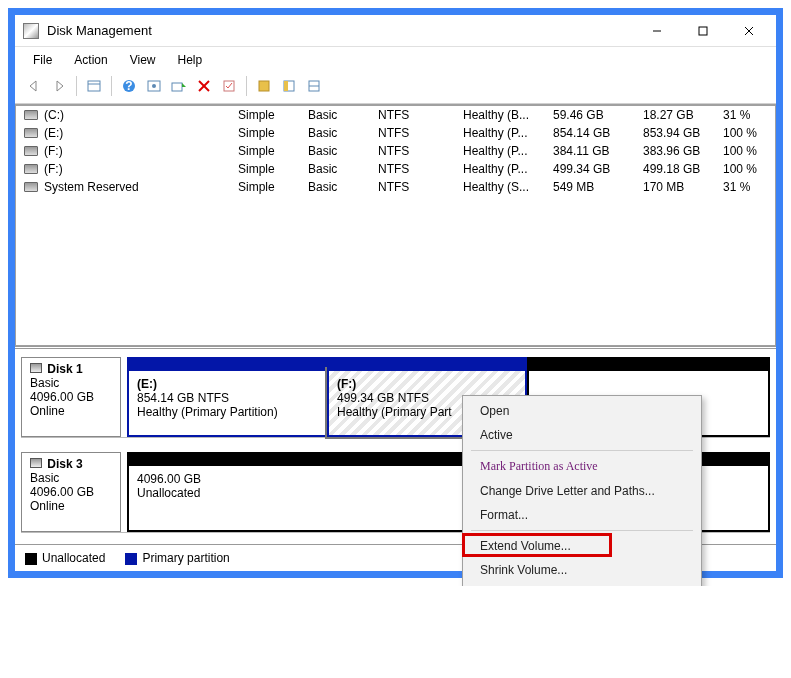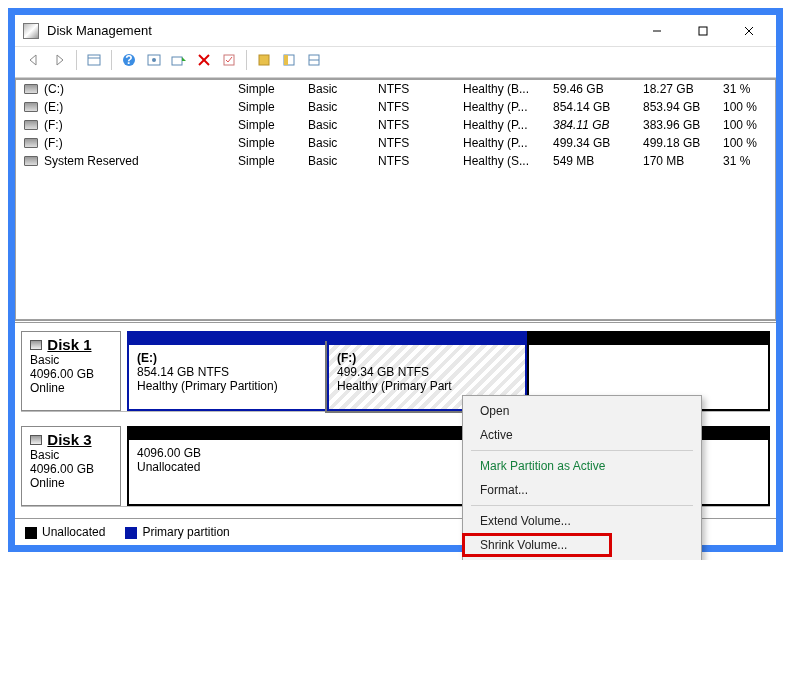--- a/index.html
+++ b/index.html
@@ -18,35 +18,35 @@
   .grid { width:100%; border:1px solid #a0a0a0; margin:0; }
   table { width:100%; border-collapse: collapse; }
   thead th { text-align:left; font-weight:normal; border:1px solid #d8d8d8; background:#fff; padding:3px 8px; font-size:12px; }
   tbody td { padding:2px 8px; font-size:12px; }
   tbody td.volname { display:flex; align-items:center; gap:6px; }
   .vol-icon { width:14px; height:10px; background:linear-gradient(#999,#ddd); border:1px solid #666; border-radius:1px; }
   .grid-body { height: 240px; overflow:auto; border-top:1px solid #a0a0a0; }
   .disks { border-top: 3px double #999; margin-top:0; position:relative; }
   .disk-row { display:flex; border-bottom:1px solid #bbb; margin:4px 6px; }
   .disk-label { width:100px; border:1px solid #888; padding:4px 8px; background:#fff; }
-  .disk-label b { font-size:15px;text-decoration:underline; }
+  .disk-label b { font-size:12px; }
   .disk-parts { flex:1; display:flex; gap:0; border:0; margin-left:6px; position:relative; }
   .part { border:2px solid #000; background:#fff; padding:6px 8px; margin-right:0; min-height:68px; position:relative; }
   .part .cap { position:absolute; top:-14px; left:-2px; right:-2px; height:12px; }
   .part.primary .cap { background:#0316a8; }
   .part.unalloc .cap { background:#000; }
   .part.primary { border-color:#0316a8; }
   .part.selected { outline:2px solid #777; background: repeating-linear-gradient(135deg,#fff,#fff 4px,#e8e8e8 4px,#e8e8e8 8px); }
   .disks-scroll { height:195px; overflow-y:auto; position:relative; }
   .legend { border-top:1px solid #999; padding:6px 10px; display:flex; gap:20px; align-items:center; }
   .legend .sw { width:12px; height:12px; display:inline-block; margin-right:5px; vertical-align:middle; }
   .sw.un { background:#000; } .sw.pr { background:#0316a8; }
   .ctxmenu { position:absolute; left:447px; top:380px; width:240px; background:#f2f2f2; border:1px solid #a0a0a0; box-shadow:3px 3px 6px rgba(0,0,0,.25); padding:3px; z-index:10; }
   .ctxmenu .mi { padding:5px 14px; font-size:12px; color:#222; }
-  .ctxmenu .mi.disabled { color:#15803d; }
+  .ctxmenu .mi.disabled { color:#701a75;font-family:Liberation Serif, serif; }
   .ctxmenu hr { border:none; border-top:1px solid #cfcfcf; margin:3px 5px; }
   .highlight-box { position:absolute; left:447px; top:518px; width:150px; height:24px; border:3px solid #d80000; z-index:11; pointer-events:none; }
   svg { display:block; }
 </style>
 </head>
 <body>
 
 <div class="window">
 
   <div class="titlebar">
@@ -63,20 +63,26 @@
         </svg>
       </div>
     <div class="winbtn">
         <svg width="10" height="10">
           <line x1="1" y1="1" x2="9" y2="9" stroke="#000"></line>
           <line x1="9" y1="1" x2="1" y2="9" stroke="#000"></line>
         </svg>
       </div>
   </div>
 
+  <div class="menubar">
+    <span>File</span>
+    <span>Action</span>
+    <span>View</span>
+    <span>Help</span>
+  </div>
 
   <div class="toolbar">
     <div class="tbtn">
         <svg width="14" height="12">
           <path d="M9 1 L3 6 L9 11 Z" fill="none" stroke="#888"></path>
         </svg>
       </div>
     <div class="tbtn">
         <svg width="14" height="12">
           <path d="M5 1 L11 6 L5 11 Z" fill="none" stroke="#888"></path>
@@ -174,21 +180,21 @@
               </tr>
               <tr>
                 <td class="volname" style="width: 150px;">
                   <span class="vol-icon"></span>
                   <span>(F:)</span>
                 </td>
                 <td style="width: 70px;">Simple</td>
                 <td style="width: 70px;">Basic</td>
                 <td style="width: 85px;">NTFS</td>
                 <td style="width: 90px;">Healthy (P...</td>
-                <td style="width: 90px; font-style: italic;">384.11 GB</td>
+                <td style="width: 90px;">384.11 GB</td>
                 <td style="width: 80px;">383.96 GB</td>
                 <td style="width: 60px;">100 %</td>
               </tr>
               <tr>
                 <td class="volname" style="width: 150px;">
                   <span class="vol-icon"></span>
                   <span>(F:)</span>
                 </td>
                 <td style="width: 70px;">Simple</td>
                 <td style="width: 70px;">Basic</td>
@@ -271,20 +277,21 @@
       </div>
 
     </div>
   </div>
 
   <div class="ctxmenu">
     <div class="mi">Open</div>
     <div class="mi">Active</div>
     <hr>
     <div class="mi disabled">Mark Partition as Active</div>
+    <div class="mi">Change Drive Letter and Paths...</div>
     <div class="mi">Format...</div>
     <hr>
     <div class="mi">Extend Volume...</div>
     <div class="mi">Shrink Volume...</div>
     <div class="mi">Delete Volume...</div>
     <hr>
     <div class="mi">Properties</div>
     <hr>
     <div class="mi">Help</div>
   </div>

